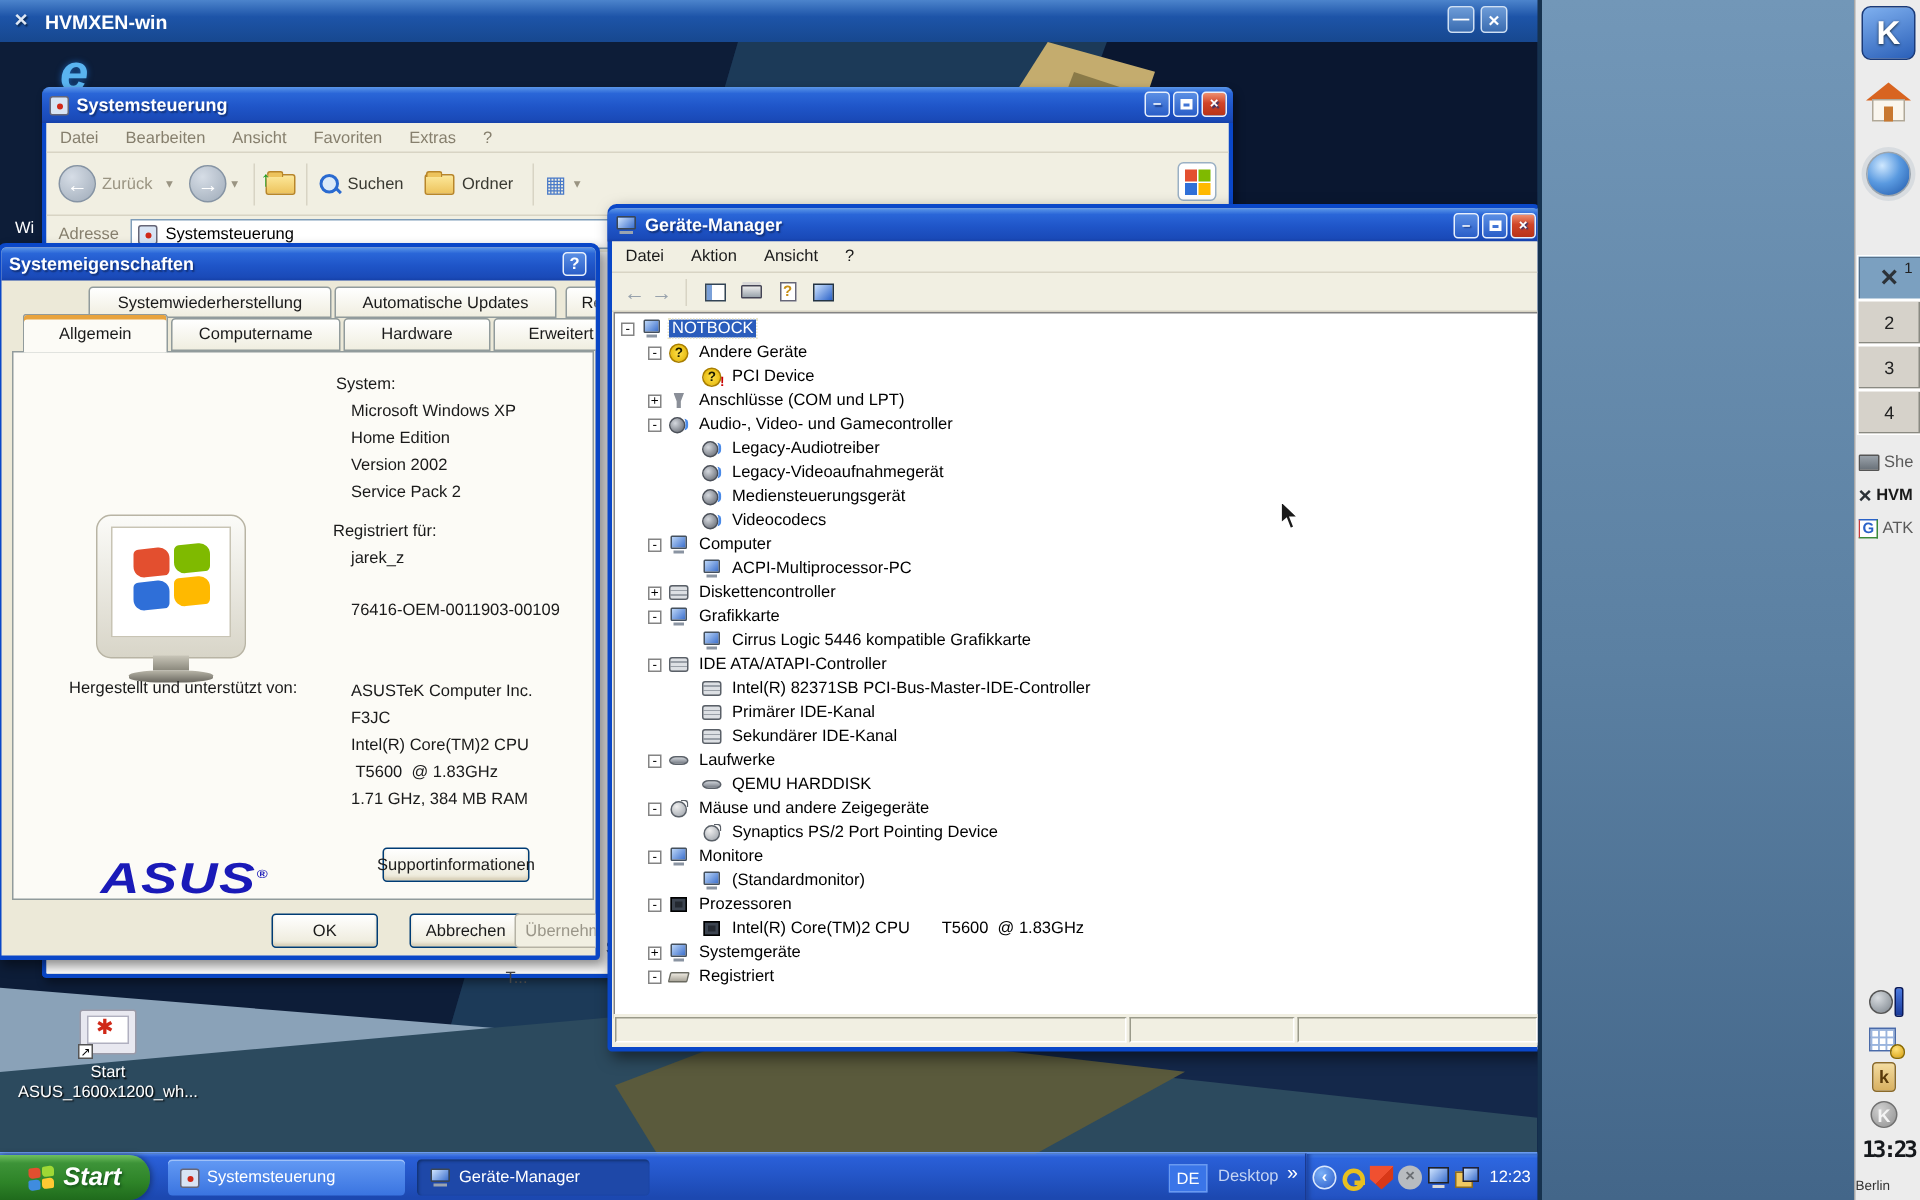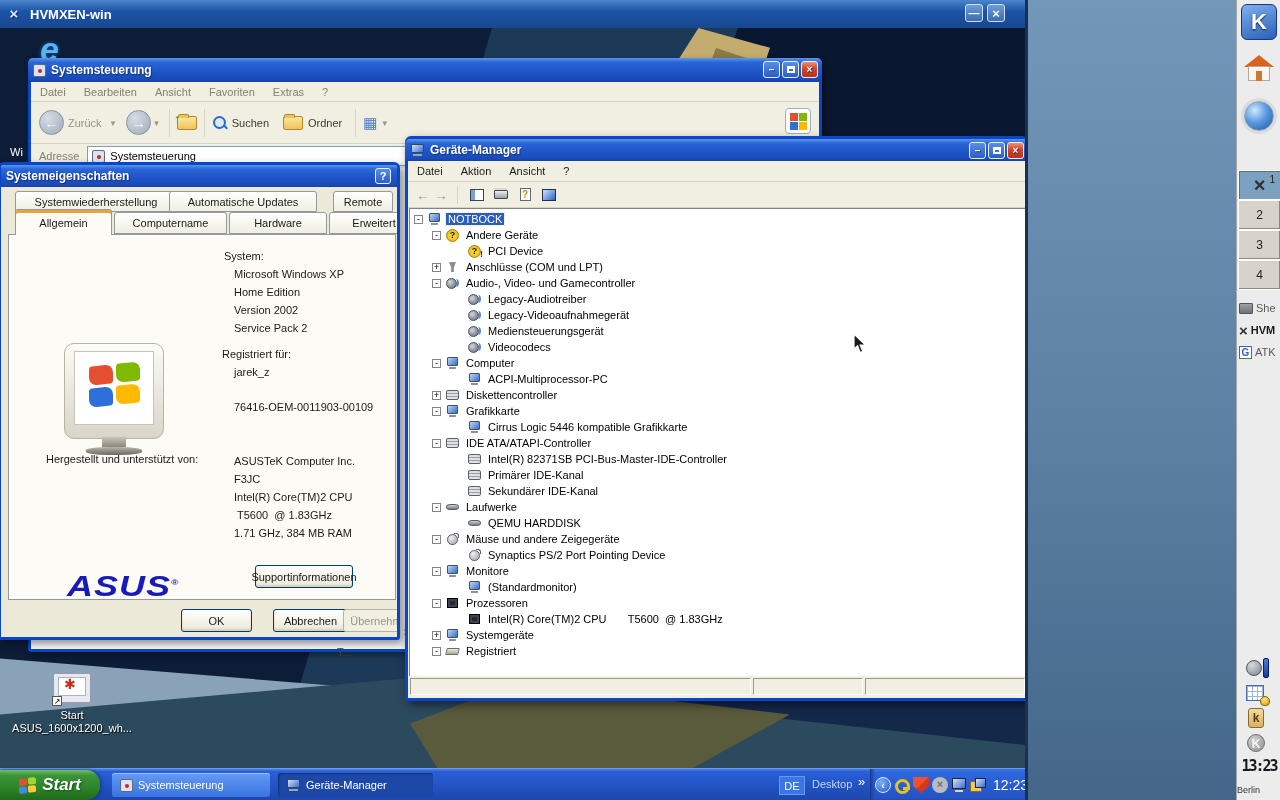--- a/index.html
+++ b/index.html
@@ -191,21 +191,21 @@
   #sysprops { position:absolute; left:-2px; top:134px; width:402px; height:478px;
     border:3px solid #0a47c8; border-radius:6px 6px 3px 3px; background:#ece9d8;
     box-shadow:3px 4px 8px rgba(0,0,0,.45); overflow:hidden; }
   #sysprops .xp-titlebar { height:22px; margin:0 -3px; }
   #sp-help { position:absolute; right:6px; top:3px; width:16px; height:16px; border-radius:3px;
     border:1px solid #e8f0fc; background:linear-gradient(#5a8ee4,#2a5ec8); color:#fff;
     font-size:11px; font-weight:bold; display:flex; align-items:center; justify-content:center; }
   .tab { position:absolute; height:21px; background:linear-gradient(#fff,#f0eee0);
     border:1px solid #919b9c; border-radius:3px 3px 0 0; font-size:11px; color:#1a1a1a;
     display:flex; align-items:center; justify-content:center; }
-  .tab.row1 { top:26px; }
+  .tab.row1 { top:26px;margin-left:44px; }
   .tab.row2 { top:47px; height:22px; }
   .tab.active { top:44px; height:26px; background:#fcfbf6; border-bottom:none; z-index:3;
     box-shadow:inset 0 3px 0 #e8a33d; font-size:11px; }
   #tabpage { position:absolute; left:7px; top:69px; width:388px; height:366px;
     background:#fcfbf6; border:1px solid #919b9c; z-index:2; }
   .sp-text { position:absolute; font-size:11px; color:#1a1a1a; white-space:pre; }
   
   #xplogo { position:absolute; left:55px; top:108px; width:100px; height:96px; }
   #xplogo .frame { position:absolute; inset:0; background:linear-gradient(#fbfbf8,#d8d5c8);
     border:1px solid #b8b4a4; border-radius:10px; }
@@ -347,21 +347,21 @@
   .xt-gray { border-radius:50%; background:#b8bcc0; color:#fff; font-size:11px; font-weight:bold;
     text-align:center; line-height:15px; color:#6a6e72; }
   .xt-display::before { content:""; position:absolute; inset:1px 1px 4px 1px;
     background:linear-gradient(135deg,#cfe4ff,#3a6ecc); border:1px solid #222; }
   .xt-display::after { content:""; position:absolute; left:4px; right:4px; bottom:1px; height:2px;
     background:#d8d8d8; }
   .xt-net::before { content:""; position:absolute; left:0; top:4px; width:10px; height:9px;
     background:#f0c860; border:1px solid #8a6a20; }
   .xt-net::after { content:""; position:absolute; right:0; top:1px; width:9px; height:8px;
     background:linear-gradient(135deg,#cfe4ff,#3a6ecc); border:1px solid #223; }
-  #tray-clock { color:#fff; font-size:14px; margin-left:4px; }
+  #tray-clock { color:#fff; font-size:11px; margin-left:4px; }
 
   
   #cursor { position:absolute; left:853px; top:305px; z-index:99; }
 </style>
 </head>
 <body>
 
 <div id="stage">
 
   <div id="host">
@@ -522,21 +522,21 @@
 
       <div id="sysprops">
         <div class="xp-titlebar">
           <span style="margin-left:8px">Systemeigenschaften</span>
         </div>
         <span id="sp-help">?</span>
 
         <span class="tab row1" style="left:14px;width:162px">
             <span>Systemwiederherstellung</span>
           </span>
-        <span class="tab row1" style="left:168px;width:148px">
+        <span class="tab row1" style="left:178px;width:148px">
             <span>Automatische Updates</span>
           </span>
         <span class="tab row1" style="left:332px;width:60px">
             <span>Remote</span>
           </span>
         <span class="tab active" style="left:14px;width:97px">
             <span>Allgemein</span>
           </span>
         <span class="tab row2" style="left:113px;width:113px">
             <span>Computername</span>

